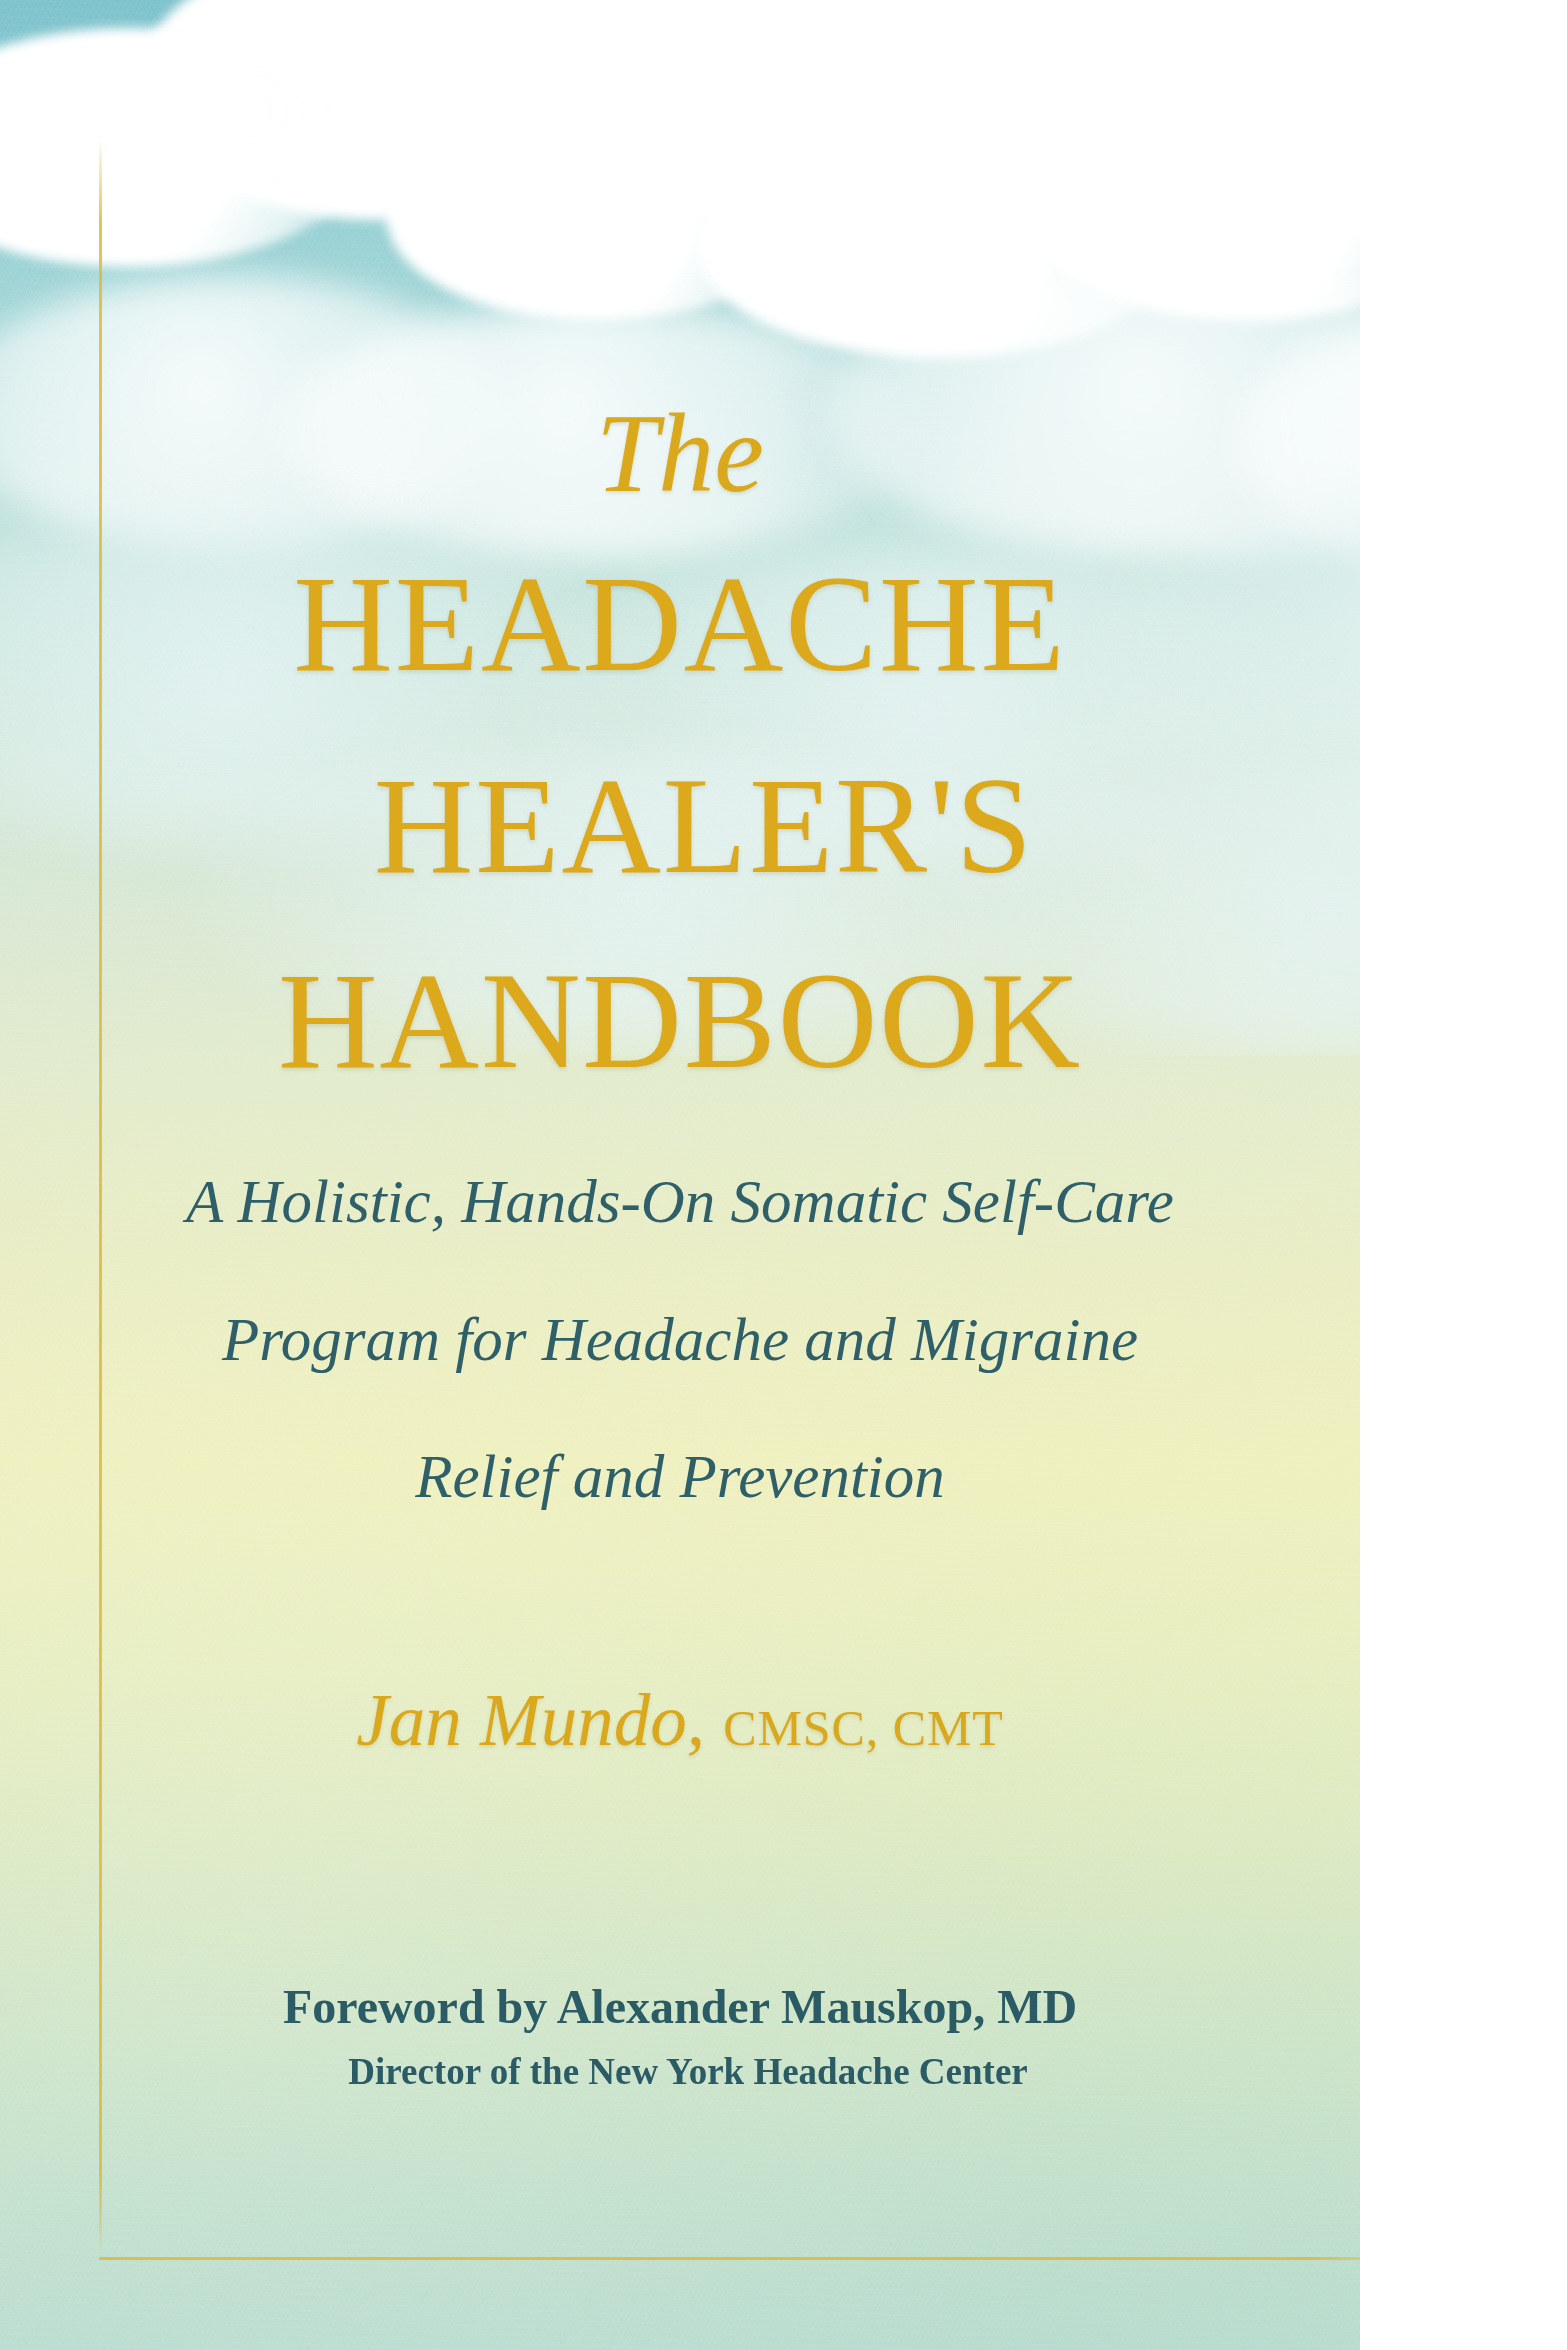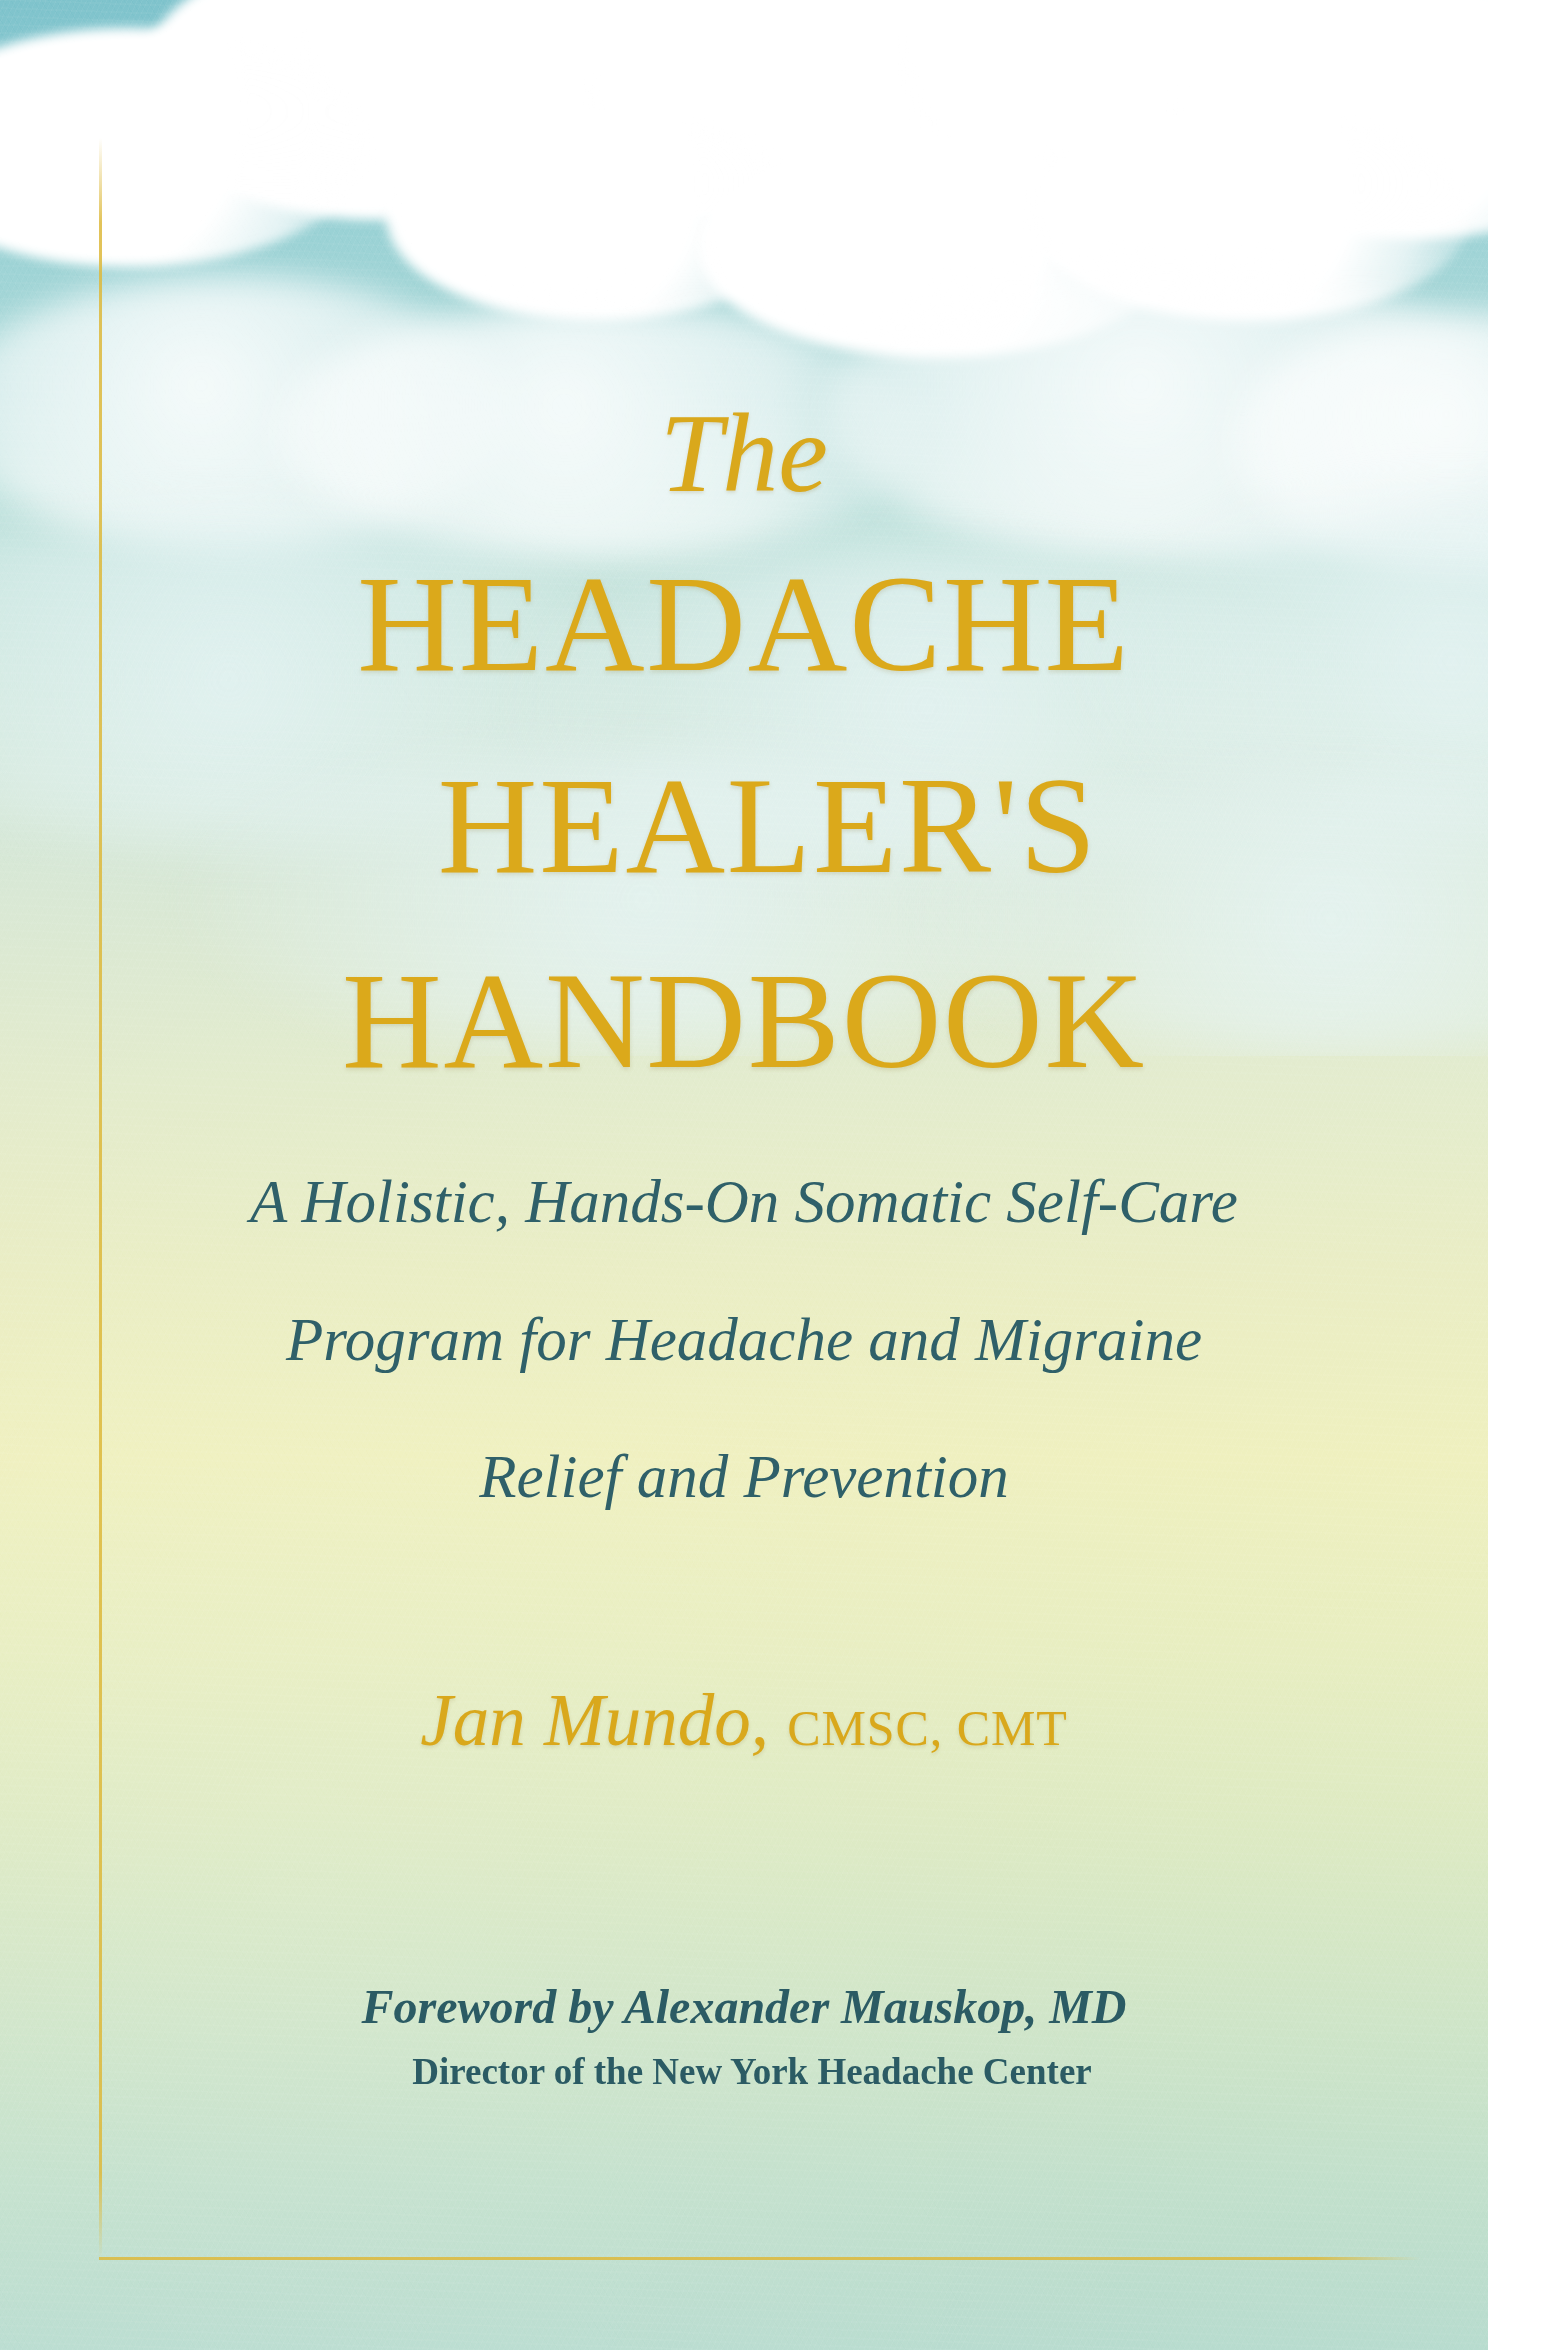--- a/index.html
+++ b/index.html
@@ -2,21 +2,21 @@
 <html style="font-size:14.7px"><head>
 <meta charset="utf-8">
 <style>
   html, body {
     margin: 0;
     padding: 0;
     background: #ffffff;
   }
   .cover {
     position: relative;
-    width: 1488px;
+    width: 1360px;
     height: 2351px;
     overflow: hidden;
     font-family: "Liberation Serif", serif;
     background: linear-gradient(to bottom,
        #7fc3cc 0%,
        #8fcdd3 6%,
        #a6d7d7 14%,
        #bfe2dd 22%,
        #cfe7db 30%,
        #d8e8d4 38%,
@@ -147,21 +147,20 @@
     letter-spacing: 0.9px;
   }
 
   .foreword {
     position: absolute;
     left: 0; right: 0;
     top: 1979px;
     color: #2b5b64;
     font-size: 48px;
     font-weight: bold;
-    font-style: italic;
     font-family: "Liberation Serif", serif;
   }
   .foreword-sub {
     position: absolute;
     left: 0; right: 16px;
     top: 2050px;
     color: #2b5b64;
     font-size: 37px;
     font-weight: bold;
     font-family: "Liberation Serif", serif;

